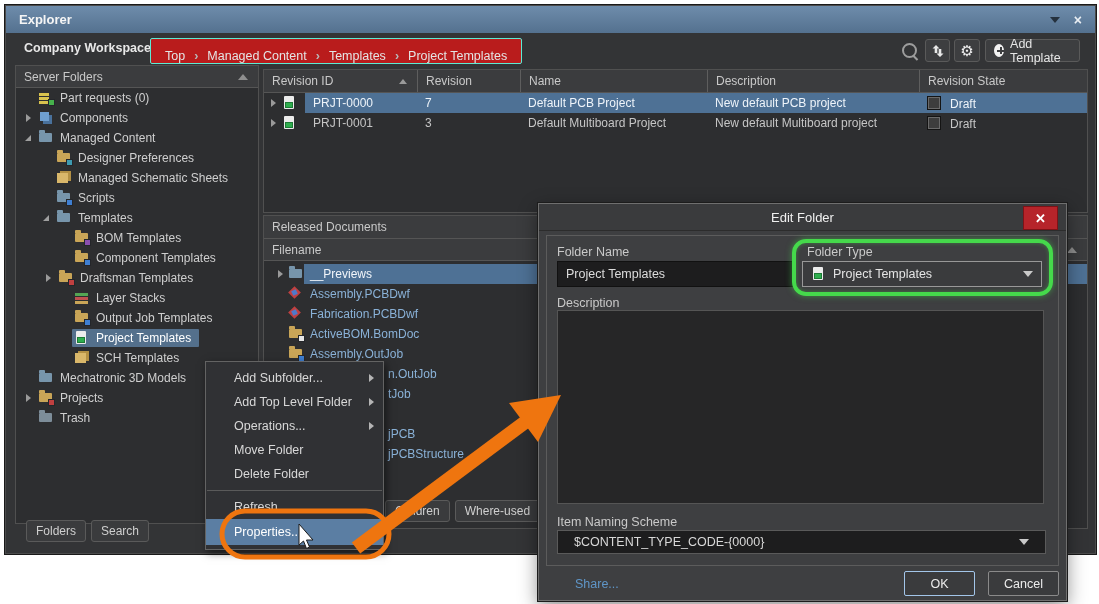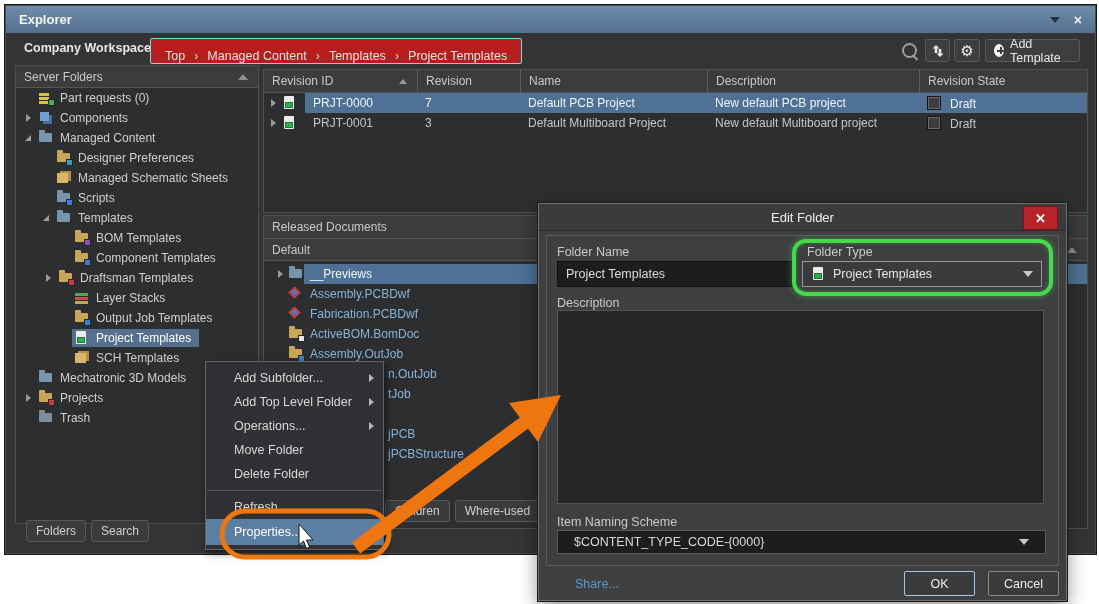--- a/index.html
+++ b/index.html
@@ -429,21 +429,21 @@
       <span class="cell w-desc">New default Multiboard project</span>
       <span class="cell w-state"><span class="cb"></span><span>Draft</span></span>
     </div>
   </div>
 
   <div class="panel" style="left:258px;top:210px;width:823px;height:312px">
     <div class="phead" style="height:22px">
       <span>Released Documents</span>
     </div>
     <div class="phead" style="height:21px">
-      <span>Default</span>
+      <span>Filename</span>
       <span class="tri-up" style="position:absolute;right:10px"></span>
     </div>
     <div style="position:absolute;left:0;right:0;top:48px">
       <div class="frow sel ind-a">
         <span class="tw">
             <span class="tri-c"></span>
           </span>
         <span class="ic f-blue">
             <span class="fold"></span>
           </span>

